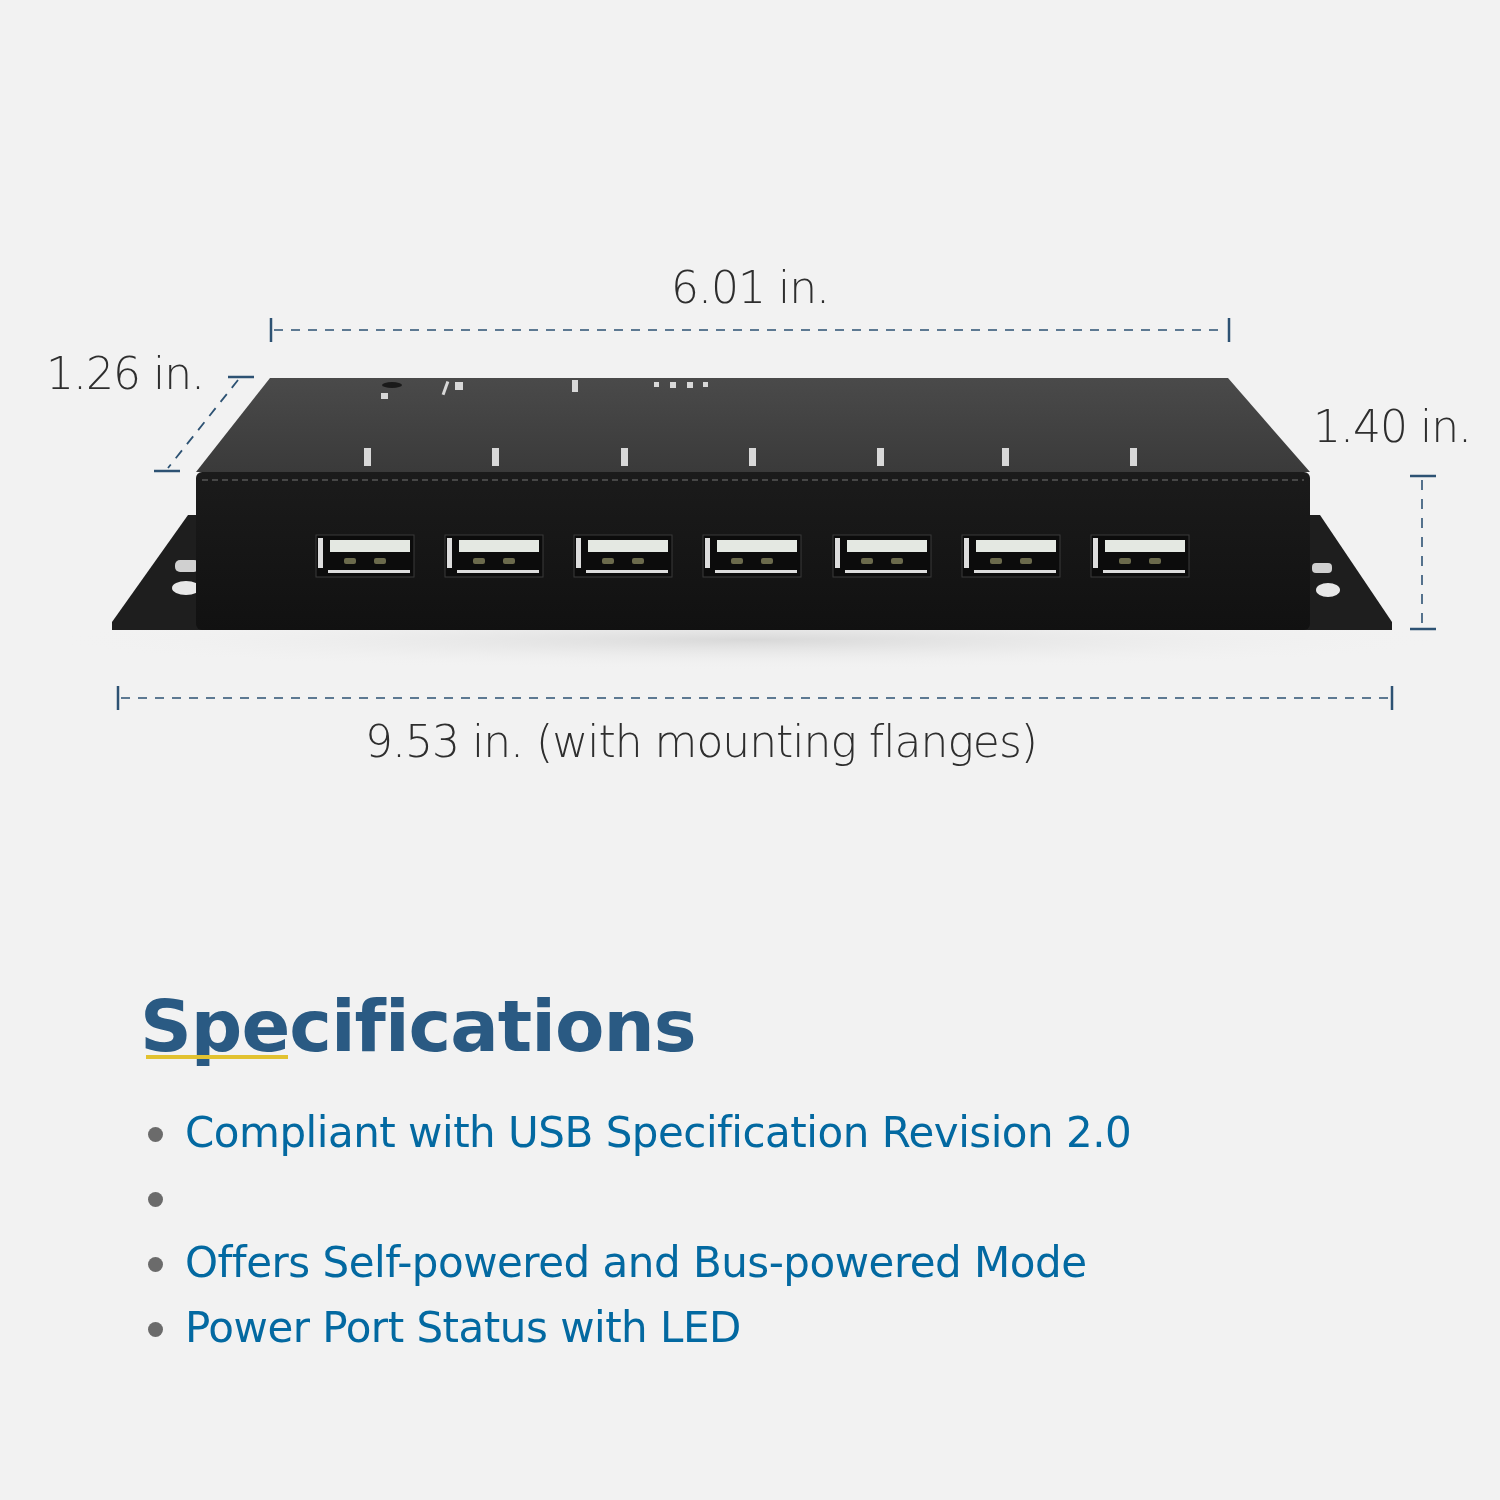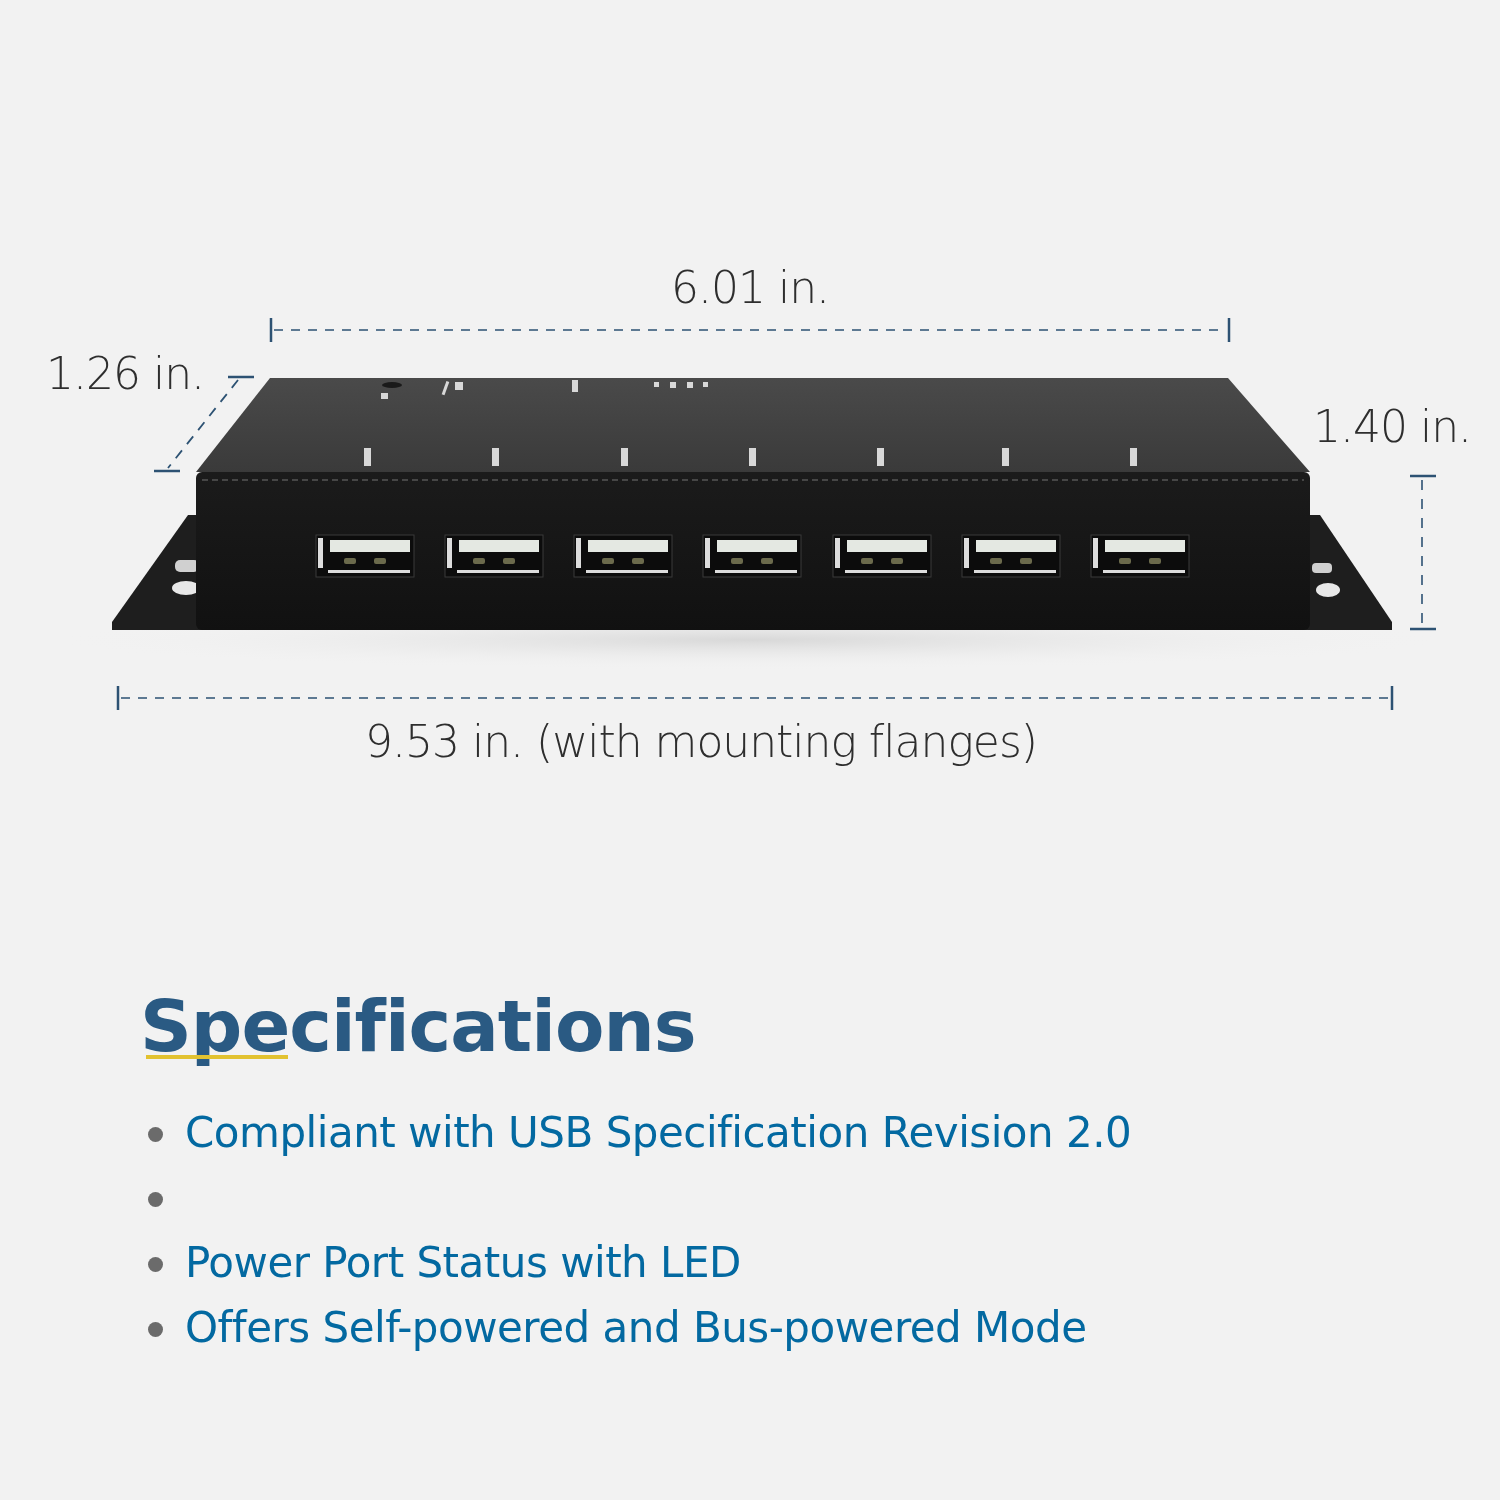--- a/index.html
+++ b/index.html
@@ -167,19 +167,19 @@
 <ul class="spec-list">
   <li>
       <span class="bullet"></span>
       <span>Compliant with USB Specification Revision 2.0</span>
     </li>
   <li>
       <span class="bullet"></span>
     </li>
   <li>
       <span class="bullet"></span>
-      <span>Power Port Status with LED</span>
+      <span>Offers Self-powered and Bus-powered Mode</span>
     </li>
   <li>
       <span class="bullet"></span>
-      <span>Offers Self-powered and Bus-powered Mode</span>
+      <span>Power Port Status with LED</span>
     </li>
 </ul>
 
 </body></html>

